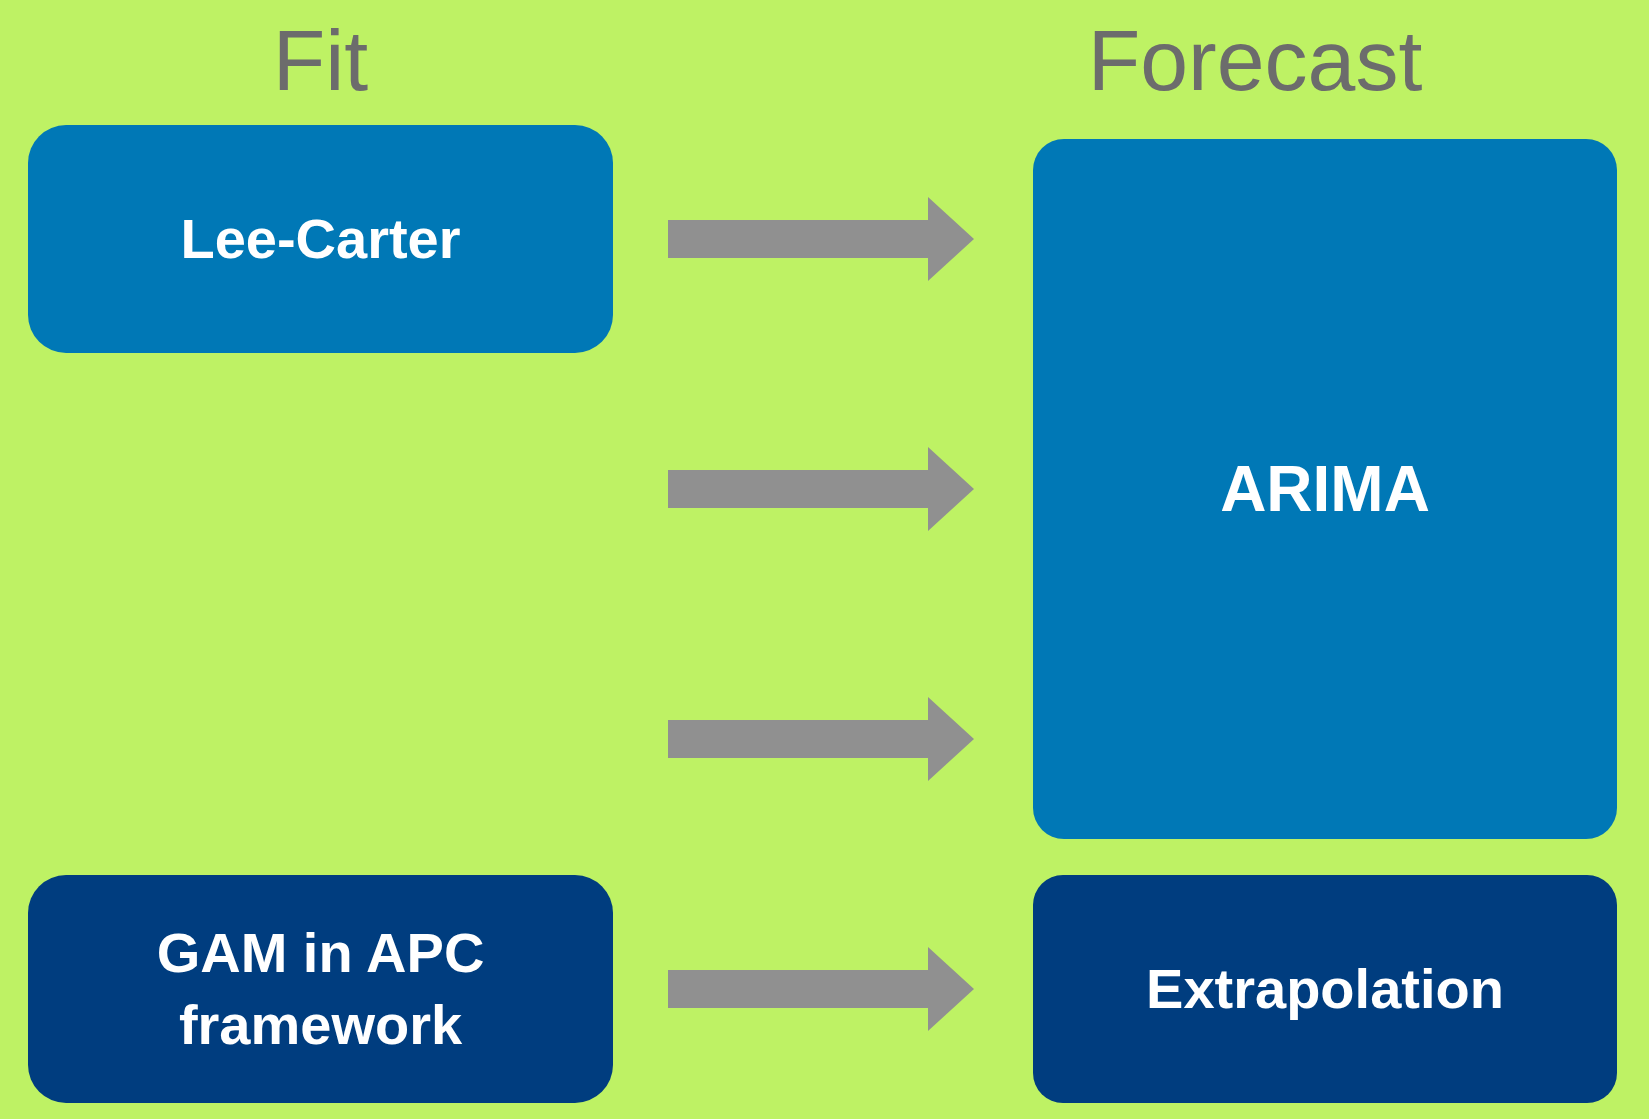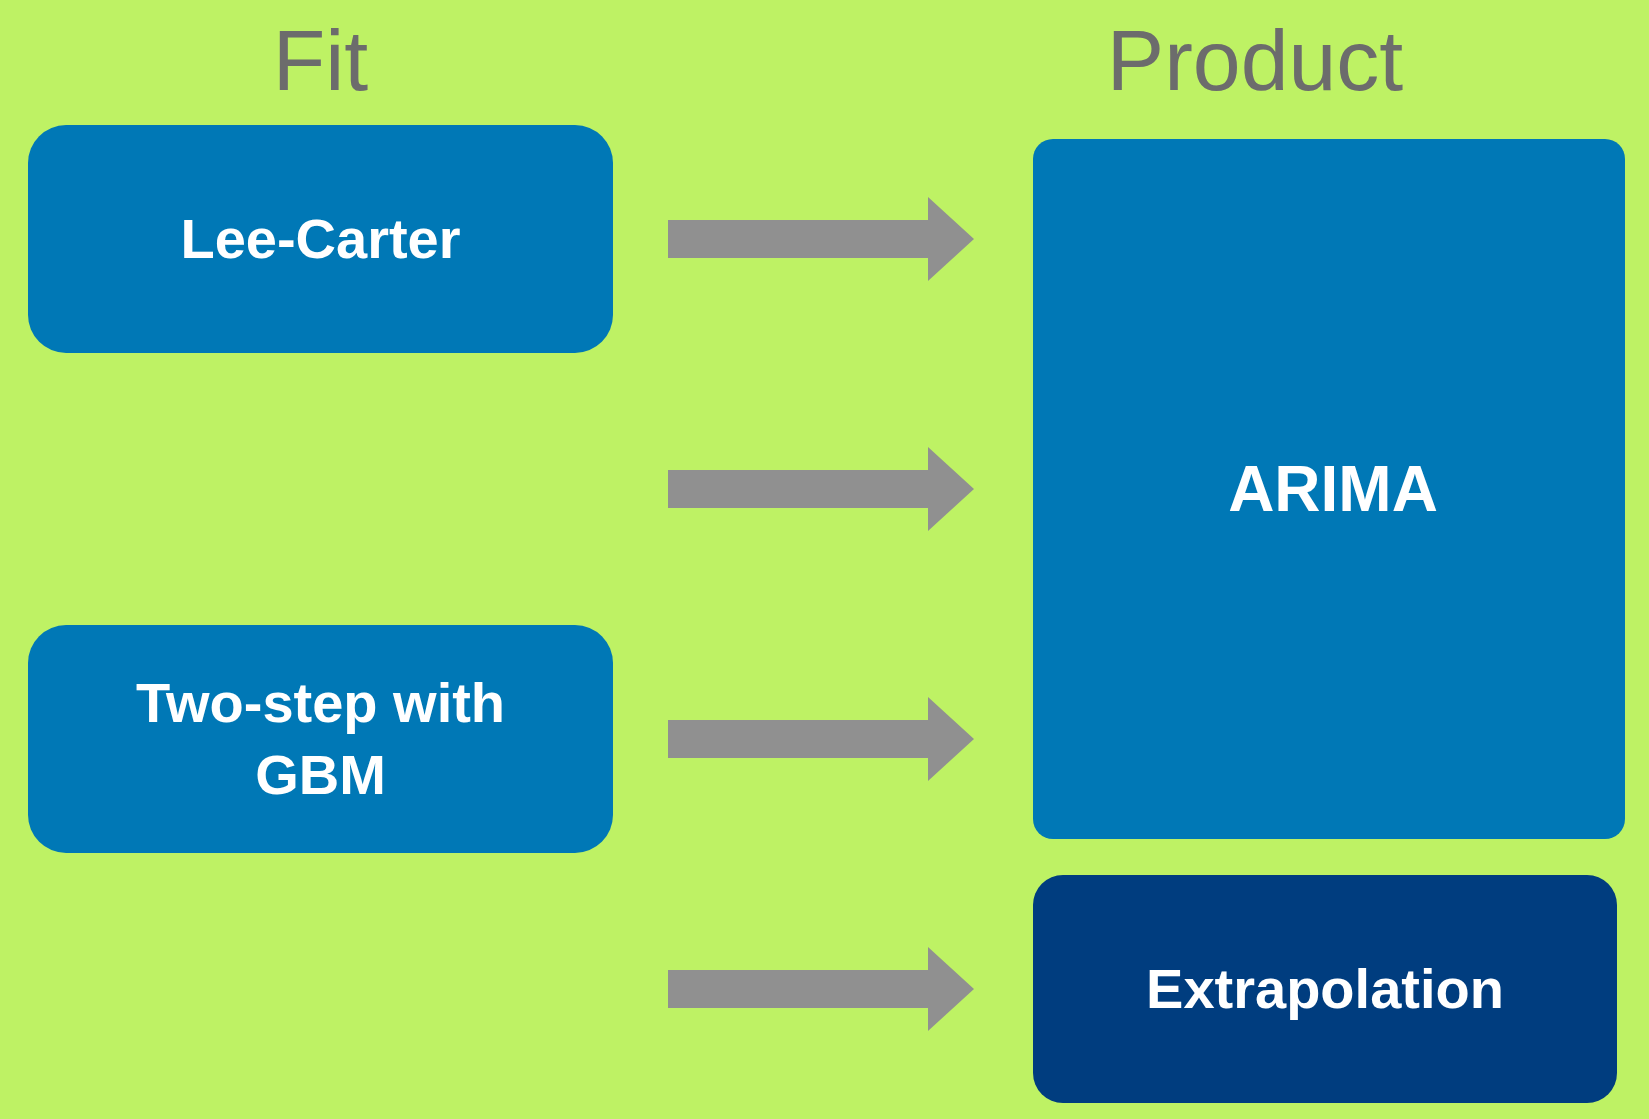--- a/index.html
+++ b/index.html
@@ -46,22 +46,22 @@
     left:28px;width:585px;height:228px;
     border-radius:38px;
     font-size:56px;line-height:72px;
   }
   .b1{top:125px;text-align:center;}
   .b2{top:375px;}
   .b3{top:625px;}
   .b4{top:875px;}
   .arima{
     left:1033px;top:139px;width:584px;height:700px;
-    border-radius:20px;
-    font-size:64px;line-height:76px;padding-left:8px;
+    border-radius:31px;
+    font-size:64px;line-height:76px;
   }
   .tensor{
     left:1033px;top:875px;width:584px;height:228px;
     border-radius:30px;
     font-size:56px;line-height:74px;
   }
   .arrow{
     position:absolute;
     left:668px;
     width:306px;height:84px;
@@ -72,32 +72,32 @@
   .a3{top:697px;}
   .a4{top:947px;}
   .line{display:block;}
 </style>
 </head>
 <body>
 
 <div class="canvas">
 
   <div class="heading fit">Fit</div>
-  <div class="heading forecast">Product</div>
+  <div class="heading forecast">Forecast</div>
 
   <div class="box light fitbox b1">
     <span class="line">Lee-Carter</span>
   </div>
 
 
-  <div class="box light fitbox b3">
-    <span class="line">Two-step with</span>
-    <span class="line">GBM</span>
+
+  <div class="box navy fitbox b4">
+    <span class="line">GAM in APC</span>
+    <span class="line">framework</span>
   </div>
-
 
   <svg class="arrow a1" viewBox="0 0 306 84" xmlns="http://www.w3.org/2000/svg">
     <polygon points="0,23 260,23 260,0 306,42 260,84 260,61 0,61" fill="currentColor"></polygon>
   </svg>
   <svg class="arrow a2" viewBox="0 0 306 84" xmlns="http://www.w3.org/2000/svg">
     <polygon points="0,23 260,23 260,0 306,42 260,84 260,61 0,61" fill="currentColor"></polygon>
   </svg>
   <svg class="arrow a3" viewBox="0 0 306 84" xmlns="http://www.w3.org/2000/svg">
     <polygon points="0,23 260,23 260,0 306,42 260,84 260,61 0,61" fill="currentColor"></polygon>
   </svg>

